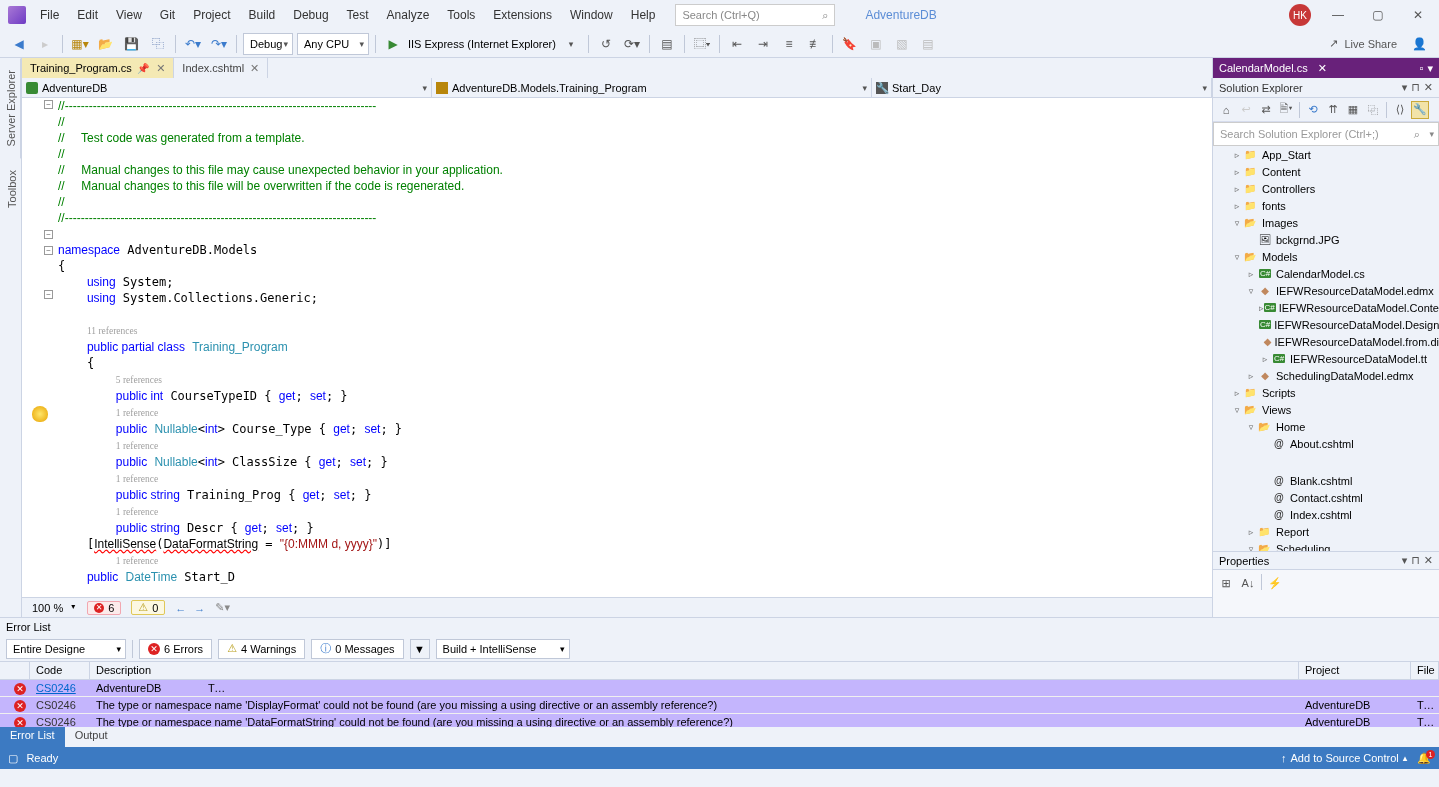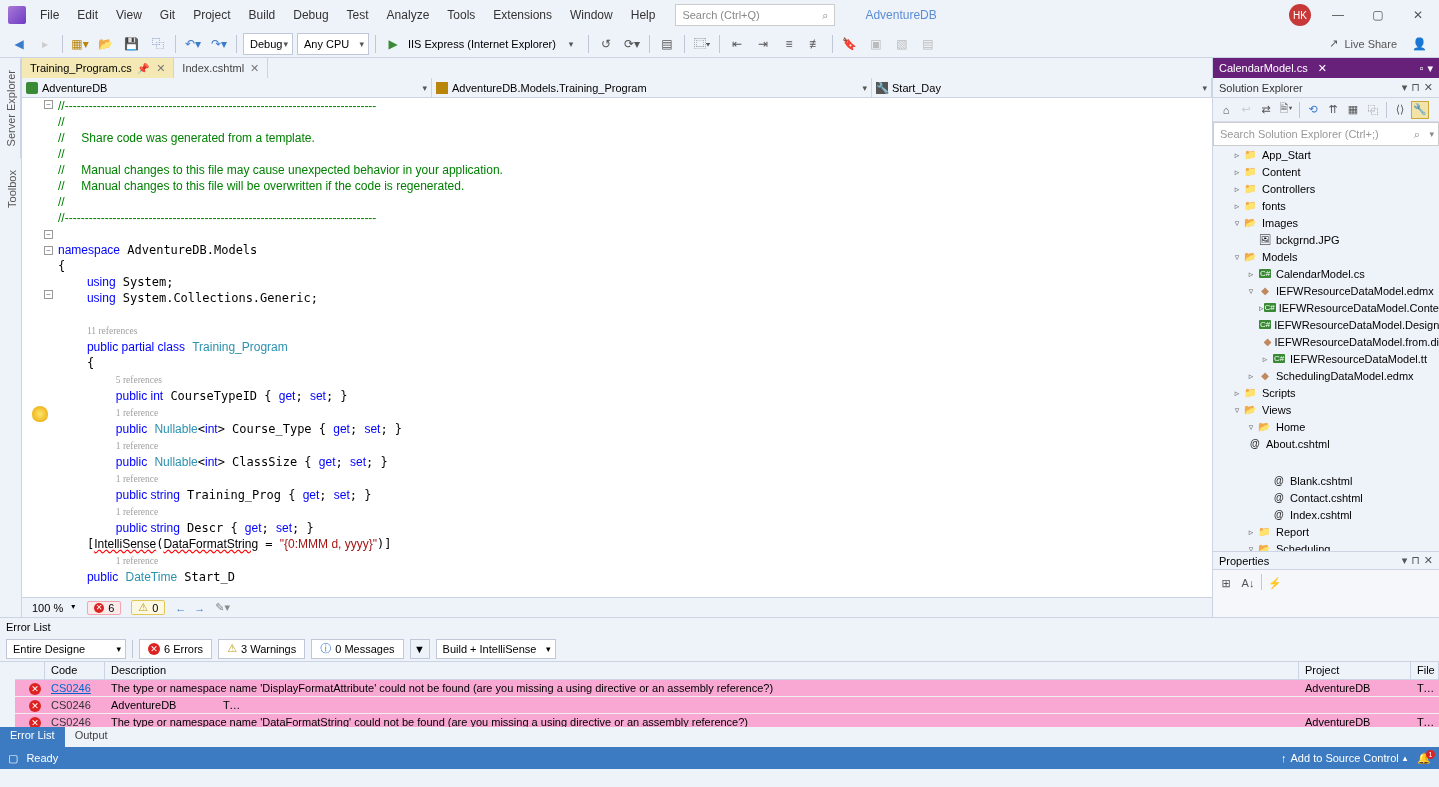--- a/index.html
+++ b/index.html
@@ -110,28 +110,28 @@
 .props-tb{display:flex; gap:4px;}
 .props-tb .pi{width:18px; height:18px; border:1px solid transparent; display:flex; align-items:center; justify-content:center; color:#555; font-size:11px;}
 
 
 .bottom-panel{ height:130px; display:flex; flex-direction:column; border-top:1px solid #ccd4e4;}
 .bottom-title{ height:18px; background:#eef2f9; padding:0 6px; display:flex; align-items:center; font-size:11px;}
 .bottom-bar{ height:26px; background:#eef2f9; display:flex; align-items:center; padding:0 6px; gap:6px; border-bottom:1px solid #ccd4e4;}
 .bottom-combo{ border:1px solid #c0c8d8; background:white; height:20px; padding:0 18px 0 6px; position:relative; font-size:11px; display:flex; align-items:center;}
 .bottom-combo::after{content:'▾'; position:absolute; right:4px; font-size:9px;}
 .bottom-combo.scope{width:120px;}
-.bottom-combo.build{width:120px;}
+.bottom-combo.build{width:134px;}
 .filter-btn{height:20px; border:1px solid #c0c8d8; background:white; padding:0 8px; display:flex; align-items:center; gap:4px; font-size:11px; cursor:pointer;}
 .filter-btn.err .fi{width:12px;height:12px;background:#d22;border-radius:50%;color:white;font-size:9px;display:flex;align-items:center;justify-content:center;}
 .filter-btn.warn .fi{color:#b9a020;}
 .filter-btn.msg .fi{color:#3b7bcc;}
 .funnel{width:20px; height:20px; border:1px solid #c0c8d8; display:flex; align-items:center; justify-content:center; font-size:11px; cursor:pointer;}
 
-.err-table{flex:1; overflow:auto; background:#f9a8d4;margin-left:15px;}
+.err-table{flex:1; overflow:auto; background:#c4b5fd;}
 .err-header{display:flex; background:#eef2f9; border-bottom:1px solid #ccd4e4; font-size:11px; height:18px;}
 .err-header div{padding:2px 6px; border-right:1px solid #ccd4e4;}
 .col-icon{width:30px;}
 .col-code{width:60px;}
 .col-desc{flex:1;}
 .col-proj{width:112px;}
 .col-file{width:28px;}
 .err-row{display:flex; font-size:11px; height:17px; align-items:center; border-bottom:1px solid #f0f0f0;}
 .err-row div{padding:0 6px; overflow:hidden; text-overflow:ellipsis; white-space:nowrap;}
 .err-row .ei{width:12px;height:12px;background:#d22;border-radius:50%;color:white;font-size:9px;display:inline-flex;align-items:center;justify-content:center; margin-left:8px;}
@@ -259,21 +259,21 @@
     <div class="code-body">
       <div class="glyph-margin">
         <div class="glyph-bulb" style="top:308px;"></div>
         <div class="fold" style="top:2px;">−</div>
         <div class="fold" style="top:132px;">−</div>
         <div class="fold" style="top:148px;">−</div>
         <div class="fold" style="top:192px;">−</div>
       </div>
       <div class="code-text" id="code-text"><span class="c-comment">//------------------------------------------------------------------------------</span>
 <span class="c-comment">// <auto-generated></auto-generated></span>
-<span class="c-comment">//     Share code was generated from a template.</span>
+<span class="c-comment">//     Test code was generated from a template.</span>
 <span class="c-comment">//</span>
 <span class="c-comment">//     Manual changes to this file may cause unexpected behavior in your application.</span>
 <span class="c-comment">//     Manual changes to this file will be overwritten if the code is regenerated.</span>
 <span class="c-comment">// </span>
 <span class="c-comment">//------------------------------------------------------------------------------</span>
 
 <span class="c-keyword">namespace</span> AdventureDB.Models
 {
     <span class="c-keyword">using</span> System;
     <span class="c-keyword">using</span> System.Collections.Generic;
@@ -435,21 +435,21 @@
         <div class="tree-item" style="padding-left: 18px;">
           <span class="exp">▿</span>
           <span class="ficon folderopen"></span>
           <span>Views</span>
         </div>
         <div class="tree-item" style="padding-left: 32px;">
           <span class="exp">▿</span>
           <span class="ficon folderopen"></span>
           <span>Home</span>
         </div>
-        <div class="tree-item" style="padding-left: 22px;">
+        <div class="tree-item" style="padding-left: 46px;">
           <span class="exp"> </span>
           <span class="ficon cshtml"></span>
           <span>About.cshtml</span>
         </div>
         <div class="tree-item" style="padding-left: 46px; margin-top: 20px;">
           <span class="exp"> </span>
           <span class="ficon cshtml"></span>
           <span>Blank.cshtml</span>
         </div>
         <div class="tree-item" style="padding-left: 46px;">
@@ -501,48 +501,48 @@
   <div class="bottom-title">Error List</div>
   <div class="bottom-bar">
     <div class="bottom-combo scope">Entire Designe</div>
     <div style="width:1px;height:18px;background:#c0c8d8;"></div>
     <div class="filter-btn err">
         <span class="fi">✕</span>
         <span>6 Errors</span>
       </div>
     <div class="filter-btn warn">
         <span class="fi">⚠</span>
-        <span>3 Warnings</span>
+        <span>4 Warnings</span>
       </div>
     <div class="filter-btn msg">
         <span class="fi">ⓘ</span>
         <span>0 Messages</span>
       </div>
     <div class="funnel">▼</div>
     <div class="bottom-combo build">Build + IntelliSense</div>
   </div>
   <div class="err-table">
     <div class="err-header">
       <div class="col-icon"></div>
       <div class="col-code">Code</div>
       <div class="col-desc">Description</div>
       <div class="col-proj">Project</div>
       <div class="col-file">File</div>
     </div>
     <div id="err-rows">
         <div class="err-row">
           <div class="col-icon"><span class="ei">✕</span></div>
           <div class="col-code"><span class="code-link">CS0246</span></div>
-          <div class="col-desc">The type or namespace name 'DisplayFormatAttribute' could not be found (are you missing a using directive or an assembly reference?)</div>
           <div class="col-proj">AdventureDB</div>
           <div class="col-file">Train</div>
         </div>
         <div class="err-row">
           <div class="col-icon"><span class="ei">✕</span></div>
           <div class="col-code"><span class="code-plain">CS0246</span></div>
+          <div class="col-desc">The type or namespace name 'DisplayFormat' could not be found (are you missing a using directive or an assembly reference?)</div>
           <div class="col-proj">AdventureDB</div>
           <div class="col-file">Train</div>
         </div>
         <div class="err-row">
           <div class="col-icon"><span class="ei">✕</span></div>
           <div class="col-code"><span class="code-plain">CS0246</span></div>
           <div class="col-desc">The type or namespace name 'DataFormatString' could not be found (are you missing a using directive or an assembly reference?)</div>
           <div class="col-proj">AdventureDB</div>
           <div class="col-file">Train</div>
         </div>

